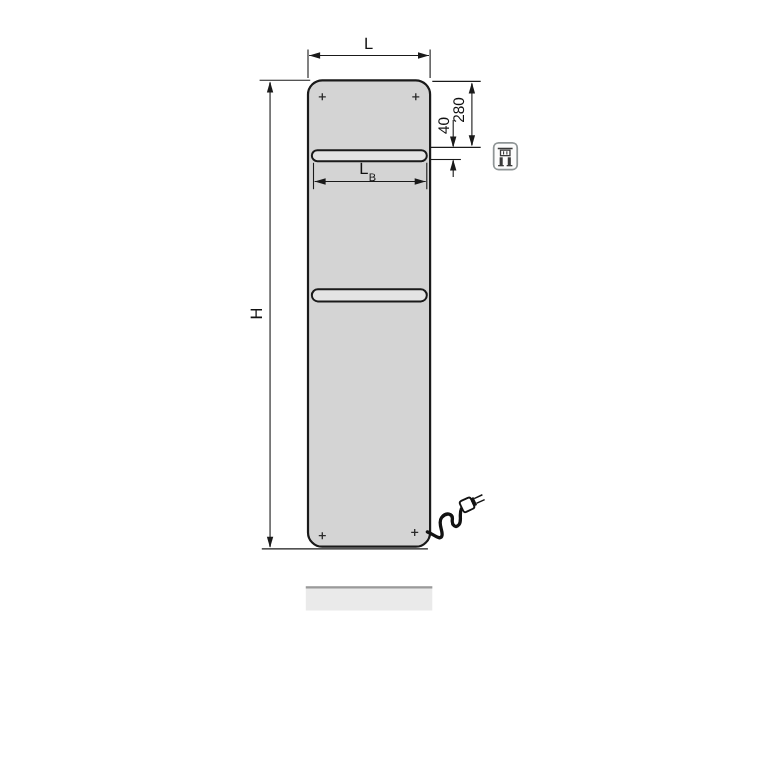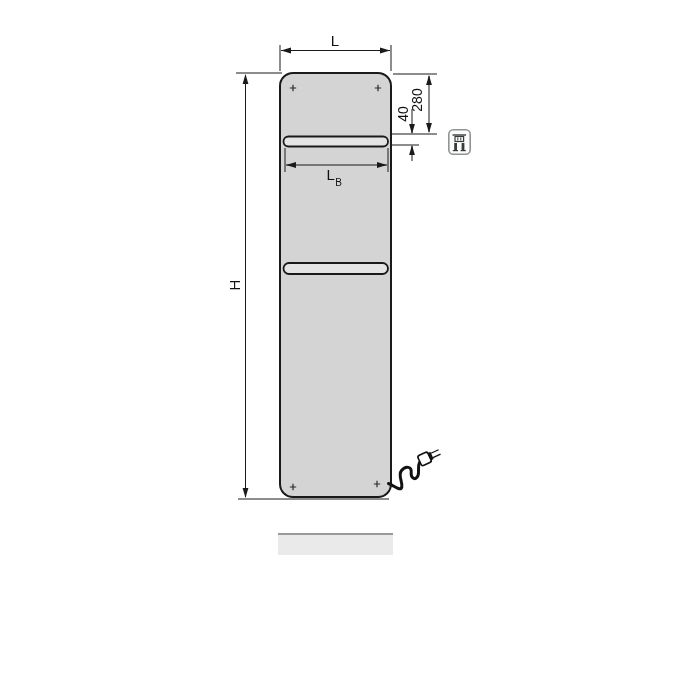--- a/index.html
+++ b/index.html
@@ -107,15 +107,15 @@
   </svg>
 
   <span class="dim-label" style="left:335px;top:40px;">L</span>
 
   <span class="dim-label rot" style="left:234px;top:285px;">H</span>
 
   <span class="dim-label num rot" style="left:417px;top:100px;">280</span>
 
   <span class="dim-label num rot" style="left:403px;top:114px;">40</span>
 
-  <span class="dim-label" style="left:334px;top:156px;margin-top:20px;"><span>L</span><sub>B</sub></span>
+  <span class="dim-label" style="left:334px;top:156px;"><span>L</span><sub>B</sub></span>
 
 </div>
 
 </body></html>

